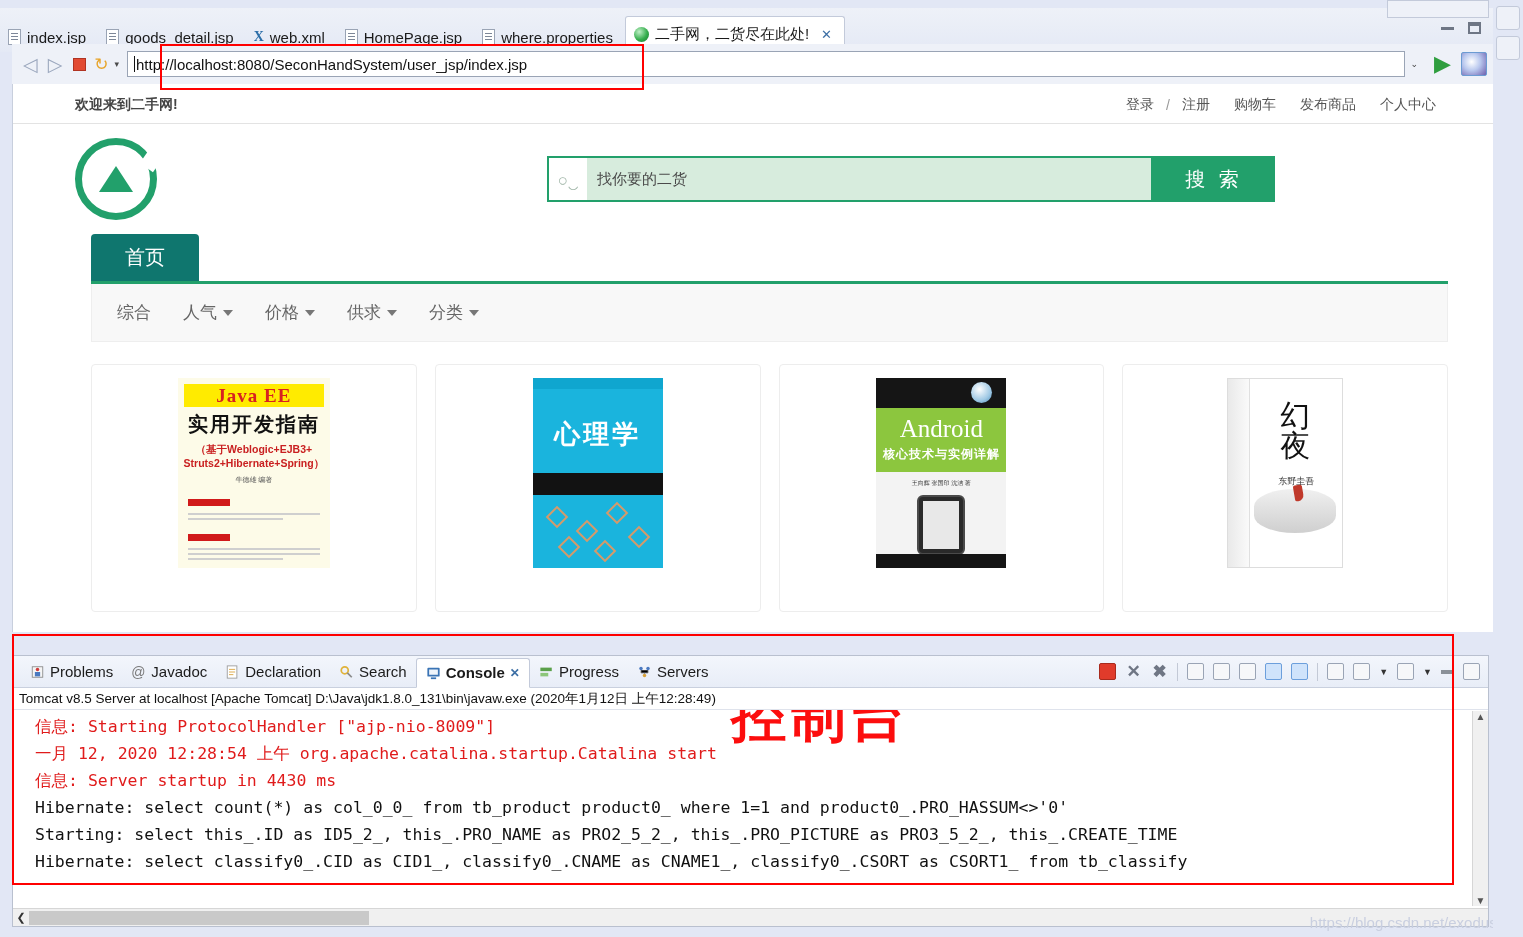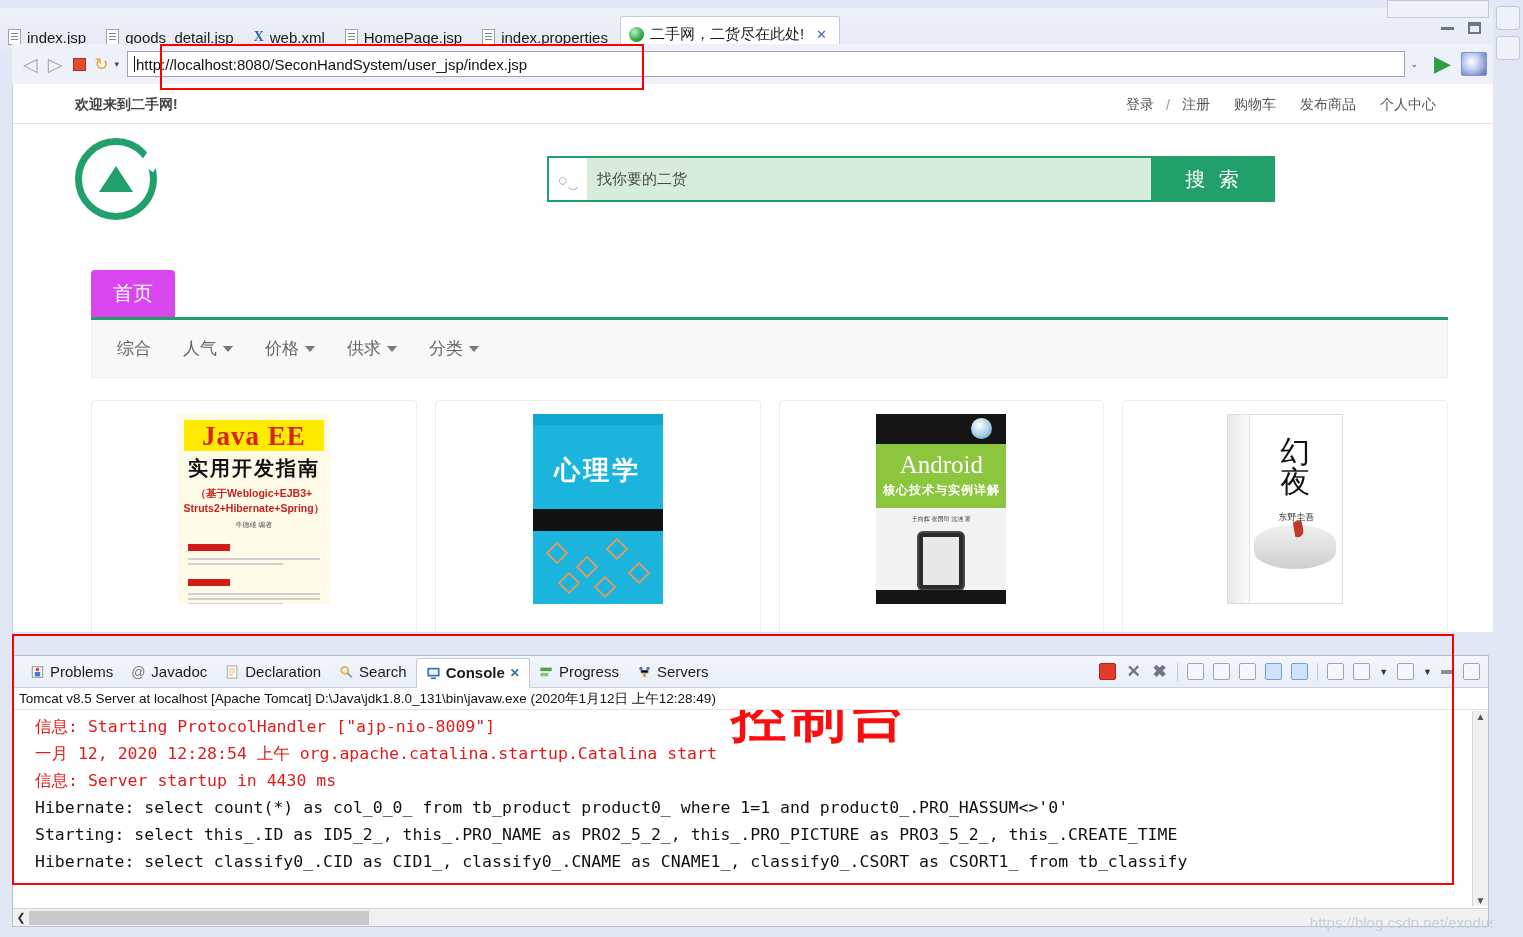--- a/index.html
+++ b/index.html
@@ -116,22 +116,22 @@
   .searchfield .ph { font-size:15px; color:#4a4a4a; padding-left:10px; }
   .searchbtn {
     width:122px; height:46px; background:#22a06b; color:#fff;
     font-size:20px; letter-spacing:4px; display:flex;
     align-items:center; justify-content:center; border:2px solid #22a06b;
   }
 
   .navzone { padding:0 45px 0 78px; }
   .navtabs { display:flex; border-bottom:3px solid #22a06b; }
   .navtab {
-    background:#d946ef; color:#fff; font-size:20px;
-    padding:10px 22px; border-radius:4px 4px 0 0;margin-top:36px;
+    background:#0f766e; color:#fff; font-size:20px;
+    padding:10px 34px; border-radius:4px 4px 0 0;
   }
   .filters {
     background:#f8f8f8; border:1px solid #eee; border-top:none;
     height:58px; display:flex; align-items:center; padding-left:25px; gap:32px;
     font-size:17px; color:#666;
   }
   .filters span.f { display:flex; align-items:center; gap:6px; }
   .tri { width:0;height:0;border-left:5px solid transparent;border-right:5px solid transparent;border-top:6px solid #777; }
 
   .cards { display:flex; gap:18px; padding:22px 45px 0 78px; }
@@ -139,21 +139,21 @@
     flex:1; height:248px; background:#fff;
     border:1px solid #ededed; border-radius:4px;
     display:flex; align-items:flex-start; justify-content:center; padding-top:13px;
     overflow:hidden;
   }
 
   
   .bk { position:relative; overflow:hidden; }
   .bk1 { width:152px; height:190px; background:#fdfbe8; }
   .bk1 .jee { margin:6px 6px 0 6px; background:#ffeb00; text-align:center;
-    font-family:"Liberation Serif",serif; font-weight:bold; font-size:27px;
+    font-family:"Liberation Serif",serif; font-weight:bold; font-size:19px;
     color:#d82121; line-height:1.05; padding:2px 0 1px; letter-spacing:1px;}
   .bk1 .l2 { text-align:center; font-size:20px; font-weight:bold; color:#111; margin-top:4px; letter-spacing:2px;}
   .bk1 .l3 { text-align:center; font-size:10.5px; font-weight:bold; color:#c92020; margin-top:4px; line-height:1.35;}
   .bk1 .l4 { text-align:center; font-size:7px; color:#555; margin-top:5px;}
   .bk1 .blk { margin:7px 10px 0 10px; }
   .bk1 .tag { display:inline-block; background:#d11a1a; width:42px; height:7px; }
   .bk1 .ln { height:2px; background:#cfcfcf; margin:3px 0; }
   .bk1 .ln.s { width:72%; }
 
   .bk2 { width:130px; height:190px; background:#1ab4dd; }
@@ -261,21 +261,21 @@
     <div class="etab">
       <span class="xmlicon">X</span>
       <span>web.xml</span>
     </div>
     <div class="etab">
       <span class="fileicon"></span>
       <span>HomePage.jsp</span>
     </div>
     <div class="etab">
       <span class="fileicon"></span>
-      <span>index.properties</span>
+      <span>where.properties</span>
     </div>
     <div class="etab active">
       <span class="globeicon"></span>
       <span>二手网，二货尽在此处!</span>
       <span class="tabclose">✕</span>
     </div>
     <div class="win-btns">
       <span class="wb-min"></span>
       <span class="wb-max"></span>
     </div>

